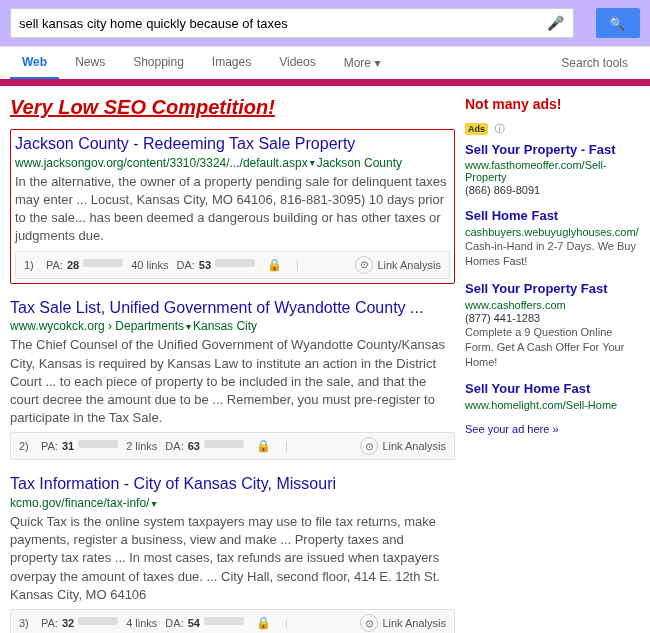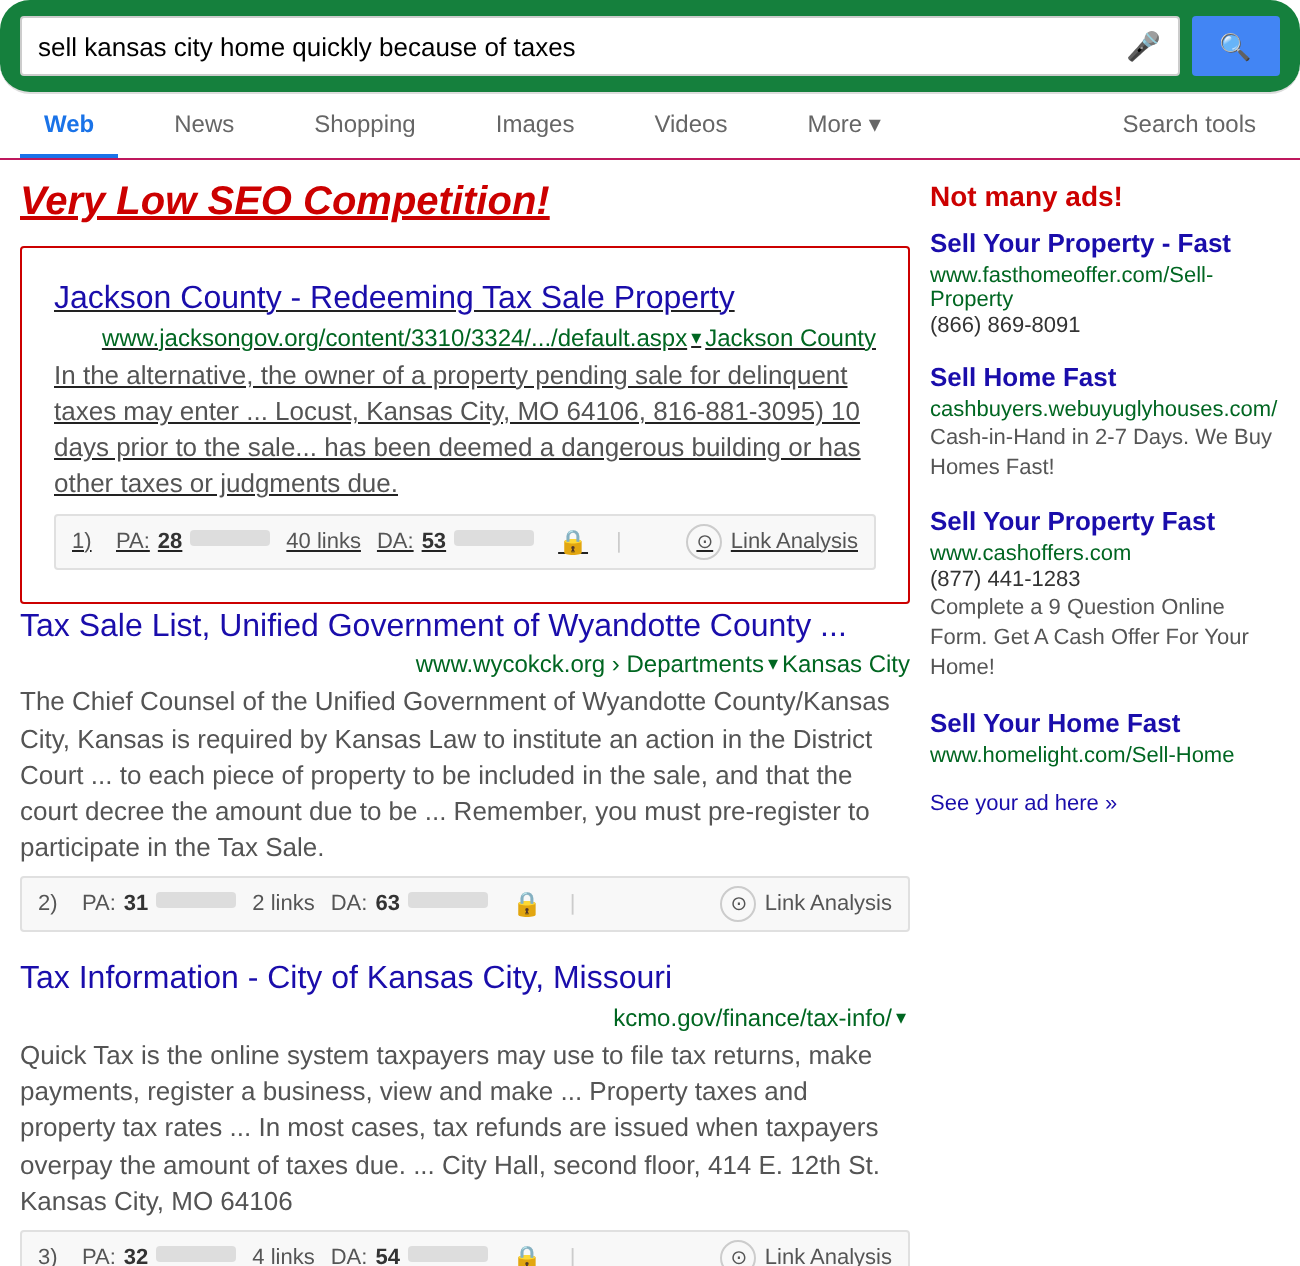--- a/index.html
+++ b/index.html
@@ -8,27 +8,26 @@
       font-size: 13px;
       background: #fff;
       color: #222;
       width: 650px;
       min-height: 633px;
       overflow-x: hidden;
     }
 
     
     .search-bar-area {
-      background: #15803d;
+      background: #c4b5fd;
       padding: 8px 10px;
       display: flex;
       align-items: center;
-      gap: 6px;
+      gap: 22px;
       border-bottom: 1px solid #ddd;
-      border-radius: 15px;
     }
     .search-input-wrap {
       display: flex;
       align-items: center;
       background: #fff;
       border: 1px solid #ccc;
       border-radius: 2px;
       flex: 1;
       padding: 4px 8px;
       height: 30px;
@@ -48,24 +47,24 @@
       padding: 5px 14px;
       color: #fff;
       font-size: 13px;
       cursor: pointer;
       height: 30px;
     }
 
     
     .nav-tabs {
       display: flex;
-      align-items: flex-start;
-      border-bottom: 1px solid #be185d;
+      align-items: center;
+      border-bottom: 7px solid #be185d;
       padding: 0 10px;
-      gap: 16px;
+      gap: 4px;
     }
     .nav-tab {
       padding: 8px 12px;
       font-size: 12px;
       color: #666;
       cursor: pointer;
       border-bottom: 2px solid transparent;
       white-space: nowrap;
     }
     .nav-tab.active {
@@ -123,36 +122,34 @@
       text-decoration: none;
       line-height: 1.3;
     }
     .result-url {
       color: #006621;
       font-size: 12px;
       margin: 1px 0 3px 0;
       display: flex;
       align-items: center;
       flex-wrap: wrap;
-      justify-content: flex-end;
     }
     .result-url .arrow { color: #006621; margin: 0 2px; font-size: 10px; }
     .result-snippet {
       font-size: 13px;
       color: #545454;
       line-height: 1.4;
     }
 
     
     .result-highlight {
       border: 1px solid #cc0000;
       border-radius: 2px;
-      padding: 16px;
-      margin-bottom: 2px;
-      text-decoration: underline;
+      padding: 4px;
+      margin-bottom: 14px;
     }
     .result-highlight .result { margin-bottom: 0; }
 
     
     .seo-bar {
       display: flex;
       align-items: center;
       background: #f8f8f8;
       border: 1px solid #e0e0e0;
       border-radius: 2px;
@@ -382,20 +379,24 @@
           <span>Link Analysis</span>
         </span>
       </div>
     </div>
 
   </div>
 
   <div class="right-col">
     <div class="right-label">Not many ads!</div>
 
+    <div style="margin-bottom:6px;">
+      <span class="ad-badge">Ads</span>
+      <span class="ad-info-icon">ⓘ</span>
+    </div>
 
     <div class="ad-block">
       <div class="ad-title">
         <a href="#">Sell Your Property - Fast</a>
       </div>
       <div class="ad-url">www.fasthomeoffer.com/Sell-Property</div>
       <div class="ad-phone">(866) 869-8091</div>
     </div>
 
     <div class="ad-block">

